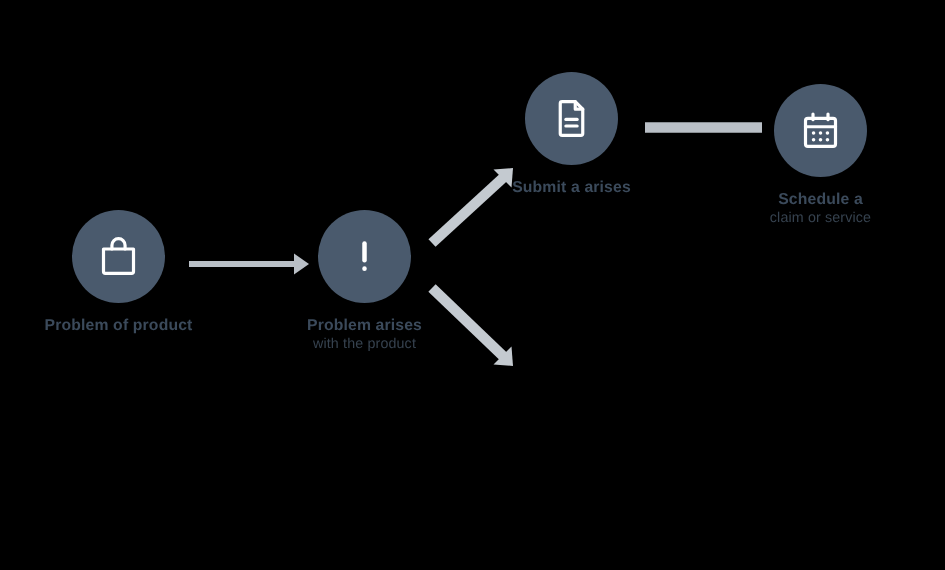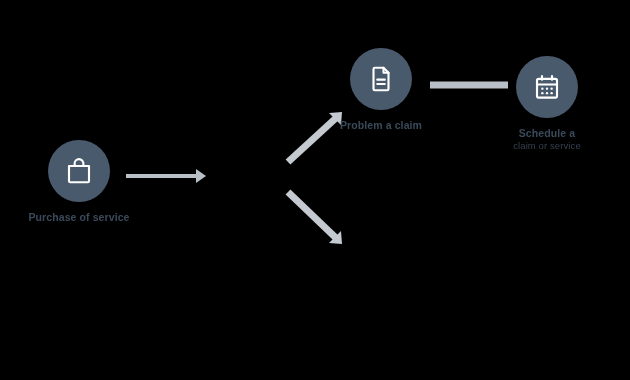--- a/index.html
+++ b/index.html
@@ -121,40 +121,56 @@
     <div class="node-circle">
       <span>
         <svg width="30" height="30" viewBox="0 0 24 24" fill="none" stroke="#ffffff" stroke-width="1.7" stroke-linecap="round" stroke-linejoin="round">
           <path d="M4 8h16v12a1 1 0 0 1-1 1H5a1 1 0 0 1-1-1V8z"></path>
           <path d="M8.5 8V6a3.5 3.5 0 0 1 7 0v2"></path>
         </svg>
       </span>
     </div>
     <div class="node-label-wrap">
       <div class="node-label node-label-inner">
-        <span>Purchase of service</span>
+        <span>Problem of product</span>
       </div>
     </div>
   </div>
 
+  <div class="node" id="node-issue">
+    <div class="node-circle">
+      <span>
+        <svg width="30" height="30" viewBox="0 0 24 24" fill="none" stroke="#ffffff" stroke-width="2.4" stroke-linecap="round" stroke-linejoin="round">
+          <line x1="12" y1="5" x2="12" y2="14"></line>
+          <line x1="12" y1="18.4" x2="12" y2="18.5"></line>
+        </svg>
+      </span>
+    </div>
+    <div class="node-label-wrap">
+      <div class="node-label node-label-inner">
+        <span>Problem arises</span>
+        <span class="sub">with the product</span>
+      </div>
+    </div>
+  </div>
 
   <div class="node" id="node-claim">
     <div class="node-circle">
       <span>
         <svg width="30" height="30" viewBox="0 0 24 24" fill="none" stroke="#ffffff" stroke-width="1.7" stroke-linecap="round" stroke-linejoin="round">
           <path d="M14 3H7a1 1 0 0 0-1 1v16a1 1 0 0 0 1 1h10a1 1 0 0 0 1-1V7l-4-4z"></path>
           <path d="M14 3v4h4"></path>
           <line x1="9" y1="12.5" x2="15" y2="12.5"></line>
           <line x1="9" y1="16" x2="15" y2="16"></line>
         </svg>
       </span>
     </div>
     <div class="node-label-wrap">
       <div class="node-label node-label-inner">
-        <span>Problem a claim</span>
+        <span>Submit a arises</span>
       </div>
     </div>
   </div>
 
   <div class="node" id="node-schedule">
     <div class="node-circle">
       <span>
         <svg width="30" height="30" viewBox="0 0 24 24" fill="none" stroke="#ffffff" stroke-width="1.7" stroke-linecap="round" stroke-linejoin="round">
           <rect x="4" y="5.5" width="16" height="15" rx="1.3"></rect>
           <line x1="4" y1="10" x2="20" y2="10"></line>

